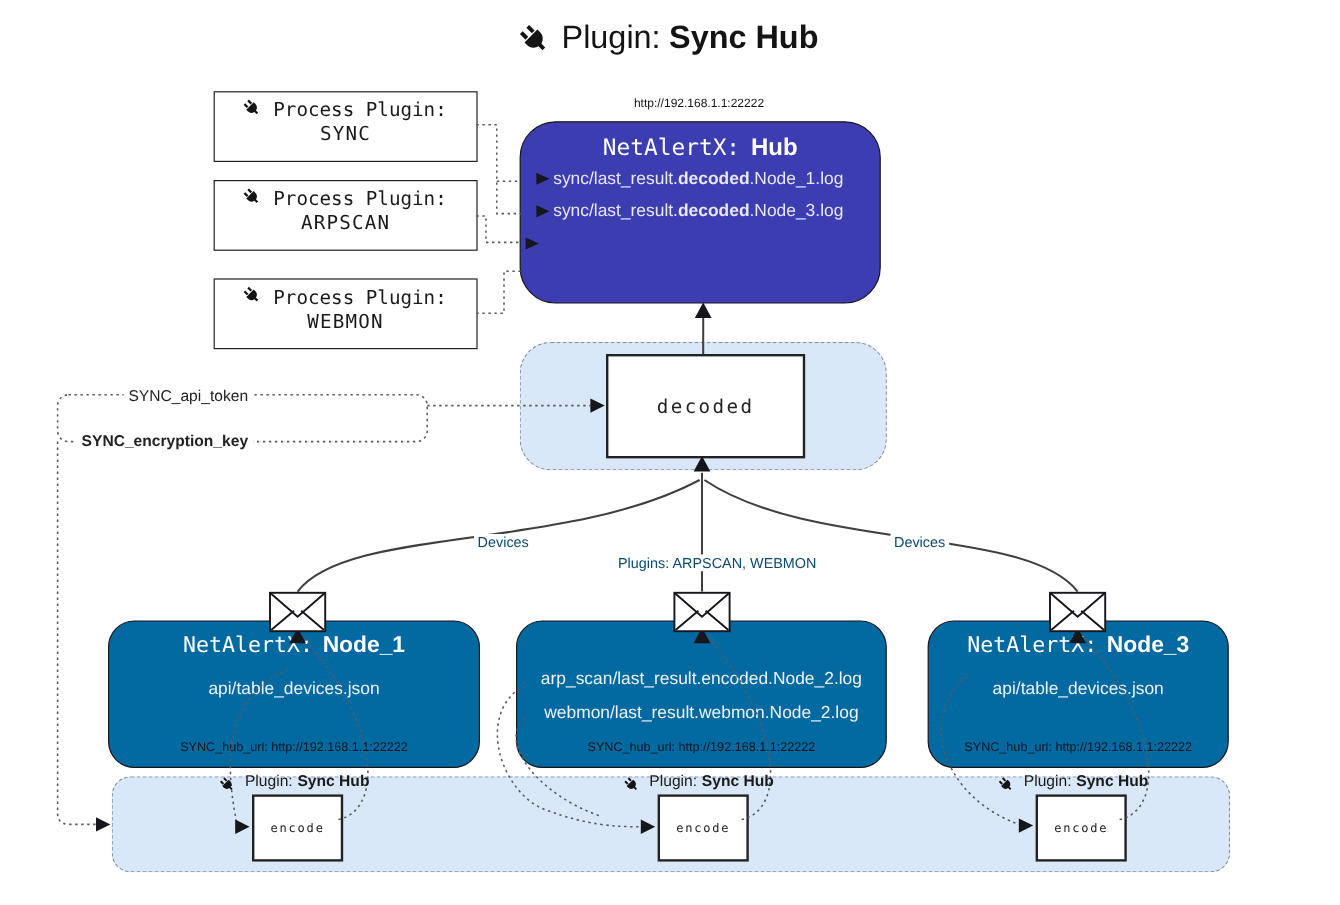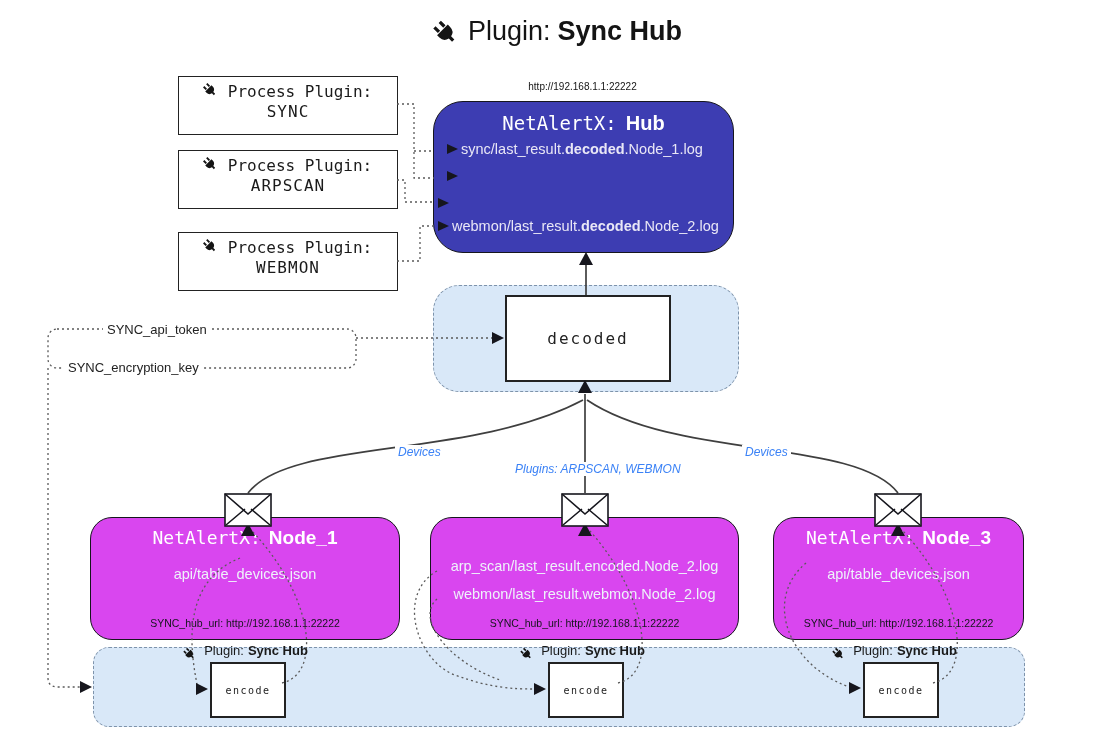--- a/index.html
+++ b/index.html
@@ -1,20 +1,20 @@
 <!DOCTYPE html>
 <html><head>
 <meta charset="utf-8">
 <style>
   html,body{margin:0;padding:0;background:#fff;}
   #stage{position:relative;width:1117px;height:754px;background:#fff;overflow:hidden;
          font-family:"Liberation Sans",sans-serif;color:#111;}
   #wires{position:absolute;left:0;top:0;z-index:2;pointer-events:none;}
   .chip{position:absolute;z-index:3;background:#fff;padding:0 4px;font-size:13px;color:#222;white-space:nowrap;}
-  .edge-label{position:absolute;z-index:3;background:#fff;padding:0 3px;font-size:12px;color:#3b82f6;white-space:nowrap;font-style:italic;}
+  .edge-label{position:absolute;z-index:3;background:#fff;padding:0 3px;font-size:12px;color:#0c4a6e;white-space:nowrap;}
 
   
   .title{position:absolute;left:0;right:0;top:16px;text-align:center;font-size:27px;color:#141414;z-index:1;}
   .title .bold{font-weight:700;margin-left:7px;}
   .plug-icon{display:inline-block;vertical-align:-5px;margin-right:7px;transform:rotate(-45deg);}
 
   
   .pbox{position:absolute;left:178px;width:218px;height:57px;background:#fff;border:1.7px solid #222;
         font-family:"DejaVu Sans Mono",monospace;font-size:16px;color:#1a1a1a;text-align:center;z-index:1;}
   .pbox .l1{margin-top:5px;display:flex;align-items:center;justify-content:center;gap:2px;}
@@ -34,21 +34,21 @@
   .indent{margin-left:9px;}
 
   
   .softbox{position:absolute;background:#d9e8f8;border:1.7px dashed #7e93ab;z-index:1;}
   .codebox{position:absolute;background:#fff;border:2px solid #222;display:flex;align-items:center;justify-content:center;
        font-family:"DejaVu Sans Mono",monospace;color:#222;z-index:1;}
   #decode-box{left:505px;top:295px;width:162px;height:83px;font-size:16px;letter-spacing:2px;}
   .encode{width:72px;height:52px;top:662px;font-size:10px;letter-spacing:1.5px;justify-content:center;}
 
   
-  .node{position:absolute;top:517px;height:121px;background:#d946ef;border:1.7px solid #16161d;border-radius:22px;
+  .node{position:absolute;top:517px;height:121px;background:#0369a1;border:1.7px solid #16161d;border-radius:22px;
         color:#eef3fa;z-index:1;}
   .node .ntitle{position:absolute;left:0;right:0;top:9px;text-align:center;font-size:18px;color:#fff;
         font-family:"DejaVu Sans Mono",monospace;white-space:nowrap;}
   .node .ntitle .bold{font-family:"Liberation Sans",sans-serif;font-weight:700;margin-left:8px;font-size:19px;}
   .node .nline{position:absolute;left:0;right:0;text-align:center;font-size:14.5px;white-space:nowrap;}
   .node .nurl{position:absolute;left:0;right:0;top:99px;text-align:center;font-size:10.5px;color:#15151c;}
 
   
   .striplabel{position:absolute;top:643px;width:200px;text-align:center;font-size:13px;color:#1a1a1a;z-index:3;white-space:nowrap;}
   .striplabel .bold{font-weight:700;margin-left:4px;}
@@ -102,37 +102,34 @@
 
   <div class="huburl">http://192.168.1.1:22222</div>
   <div class="hub">
     <div class="htitle"><span>NetAlertX:</span><span class="bold">Hub</span></div>
     <div class="hubrow" style="top:37px">
       <span class="tri indent"></span>
       <span><span>sync/last_result.</span><b>decoded</b><span>.Node_1.log</span></span>
     </div>
     <div class="hubrow" style="top:64px">
       <span class="tri indent"></span>
+      <span><span>sync/last_result.</span><b>decoded</b><span>.Node_3.log</span></span>
     </div>
     <div class="hubrow" style="top:91px">
       <span class="tri"></span>
-    </div>
-    <div class="hubrow" style="top:114px">
-      <span class="tri"></span>
-      <span><span>webmon/last_result.</span><b>decoded</b><span>.Node_2.log</span></span>
     </div>
   </div>
 
   <div class="softbox" style="left:433px;top:285px;width:304px;height:105px;border-radius:26px;"></div>
   <div class="codebox" id="decode-box">
       <span>decoded</span>
     </div>
 
   <div class="chip" style="left:103px;top:322px;">SYNC_api_token</div>
-  <div class="chip" style="left:64px;top:360px;">SYNC_encryption_key</div>
+  <div class="chip" style="left:64px;top:360px;font-weight:bold;">SYNC_encryption_key</div>
 
   <div class="edge-label" style="left:395px;top:445px;">Devices</div>
   <div class="edge-label" style="left:742px;top:445px;">Devices</div>
   <div class="edge-label" style="left:512px;top:462px;">Plugins: ARPSCAN, WEBMON</div>
 
   <div class="node" style="left:90px;width:308px;">
     <div class="ntitle"><span>NetAlertX:</span><span class="bold">Node_1</span></div>
     <div class="nline" style="top:48px">api/table_devices.json</div>
     <div class="nurl">SYNC_hub_url: http://192.168.1.1:22222</div>
   </div>

